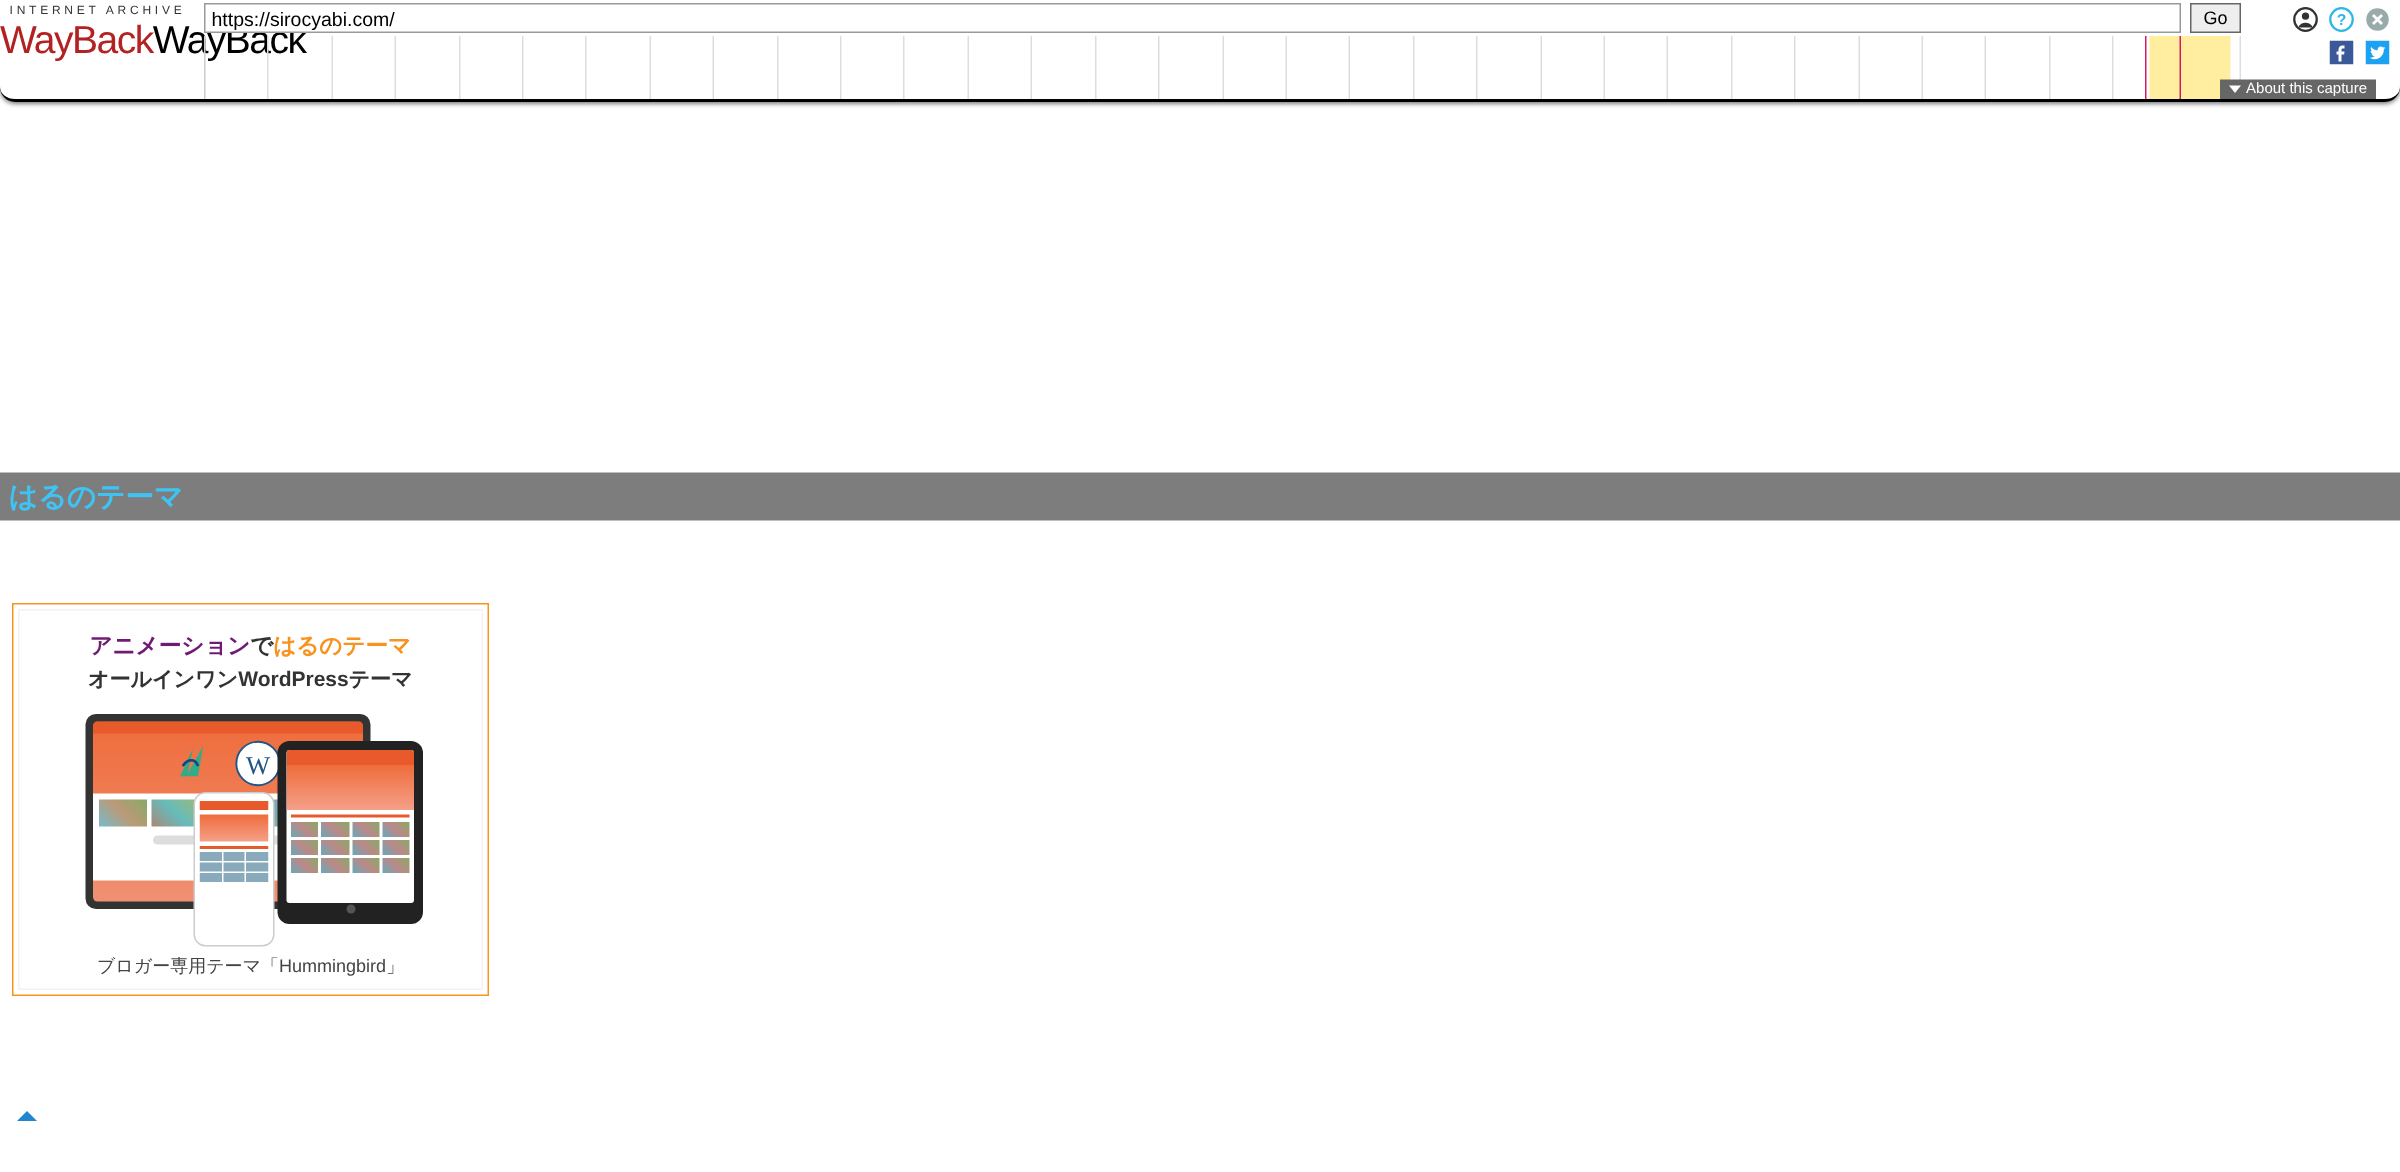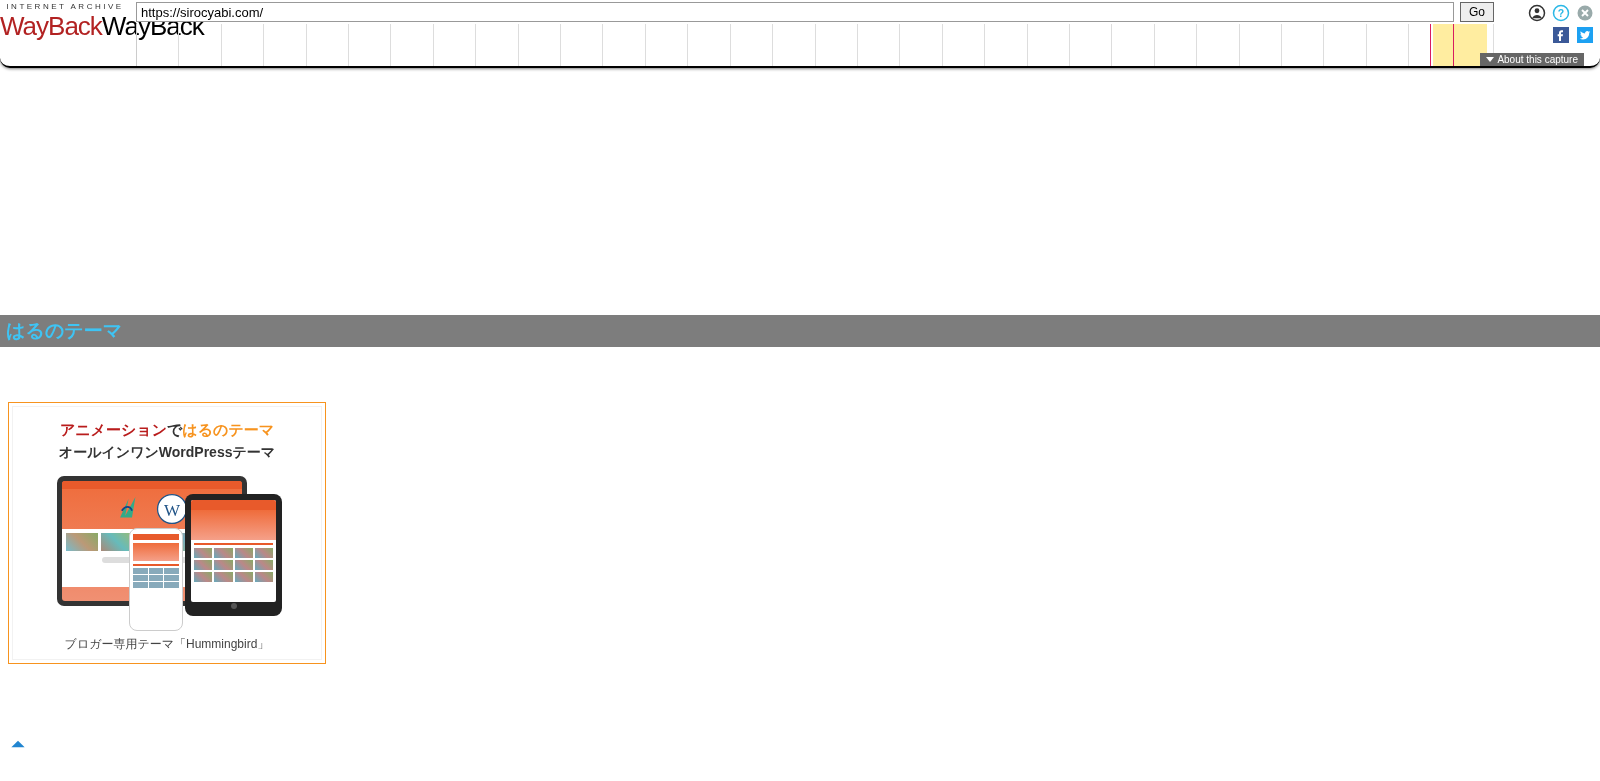--- a/index.html
+++ b/index.html
@@ -36,21 +36,21 @@
 .month-active .year-label{color:#000}
 .right-icons{flex:none;width:100px;display:flex;flex-direction:column;align-items:flex-end;padding:4px 6px 0 0;gap:4px}
 .icon-row{display:flex;gap:6px;align-items:center}
 .icon-btn{width:18px;height:18px;display:inline-flex;align-items:center;justify-content:center}
 .about-bar{position:absolute;bottom:0;right:16px;background:#666;color:#fff;font-size:10px;padding:1px 6px;display:flex;align-items:center;gap:3px}
 .about-tri{width:0;height:0;border-left:4px solid transparent;border-right:4px solid transparent;border-top:5px solid #fff}
 .content-band{background:#7d7d7d;color:#3ec4f4;font-size:19px;padding:3px 6px;font-weight:bold;margin-top:247px;width:100%}
 .ad-box{margin:55px 0 0 8px;border:1px solid #f7931e;width:316px;height:260px;background:#fff;position:relative;padding-top:0;overflow:hidden}
 .ad-inner{border:1px solid #f2f2f2;position:absolute;inset:3px;display:flex;flex-direction:column;align-items:center;padding-top:14px}
 .ad-line1{font-size:15px;color:#333;font-weight:bold;margin-bottom:4px}
-.ad-line1 .hl1{color:#b91c1c}
+.ad-line1 .hl1{color:#701a75}
 .ad-line1 .hl2{color:#f7931e}
 .ad-line2{font-size:14px;font-weight:bold;color:#333}
 .devices{position:relative;width:220px;height:150px;margin-top:14px}
 .laptop{position:absolute;left:0;top:0;width:180px;height:120px;background:#333;border-radius:7px;padding:5px}
 .laptop-screen{background:linear-gradient(180deg,#ef6c3b,#f09073);height:100%;border-radius:3px;overflow:hidden}
 .screen-top{height:8px;background:#e85a2b}
 .screen-logo{height:40px;display:flex;align-items:center;justify-content:center;gap:6px}
 .screen-logo svg{width:34px;height:34px}
 .white-strip{background:#fff;height:58px;margin-top:0}
 .tablet{position:absolute;right:-5px;top:18px;width:85px;height:110px;background:#222;border-radius:8px;padding:6px}

